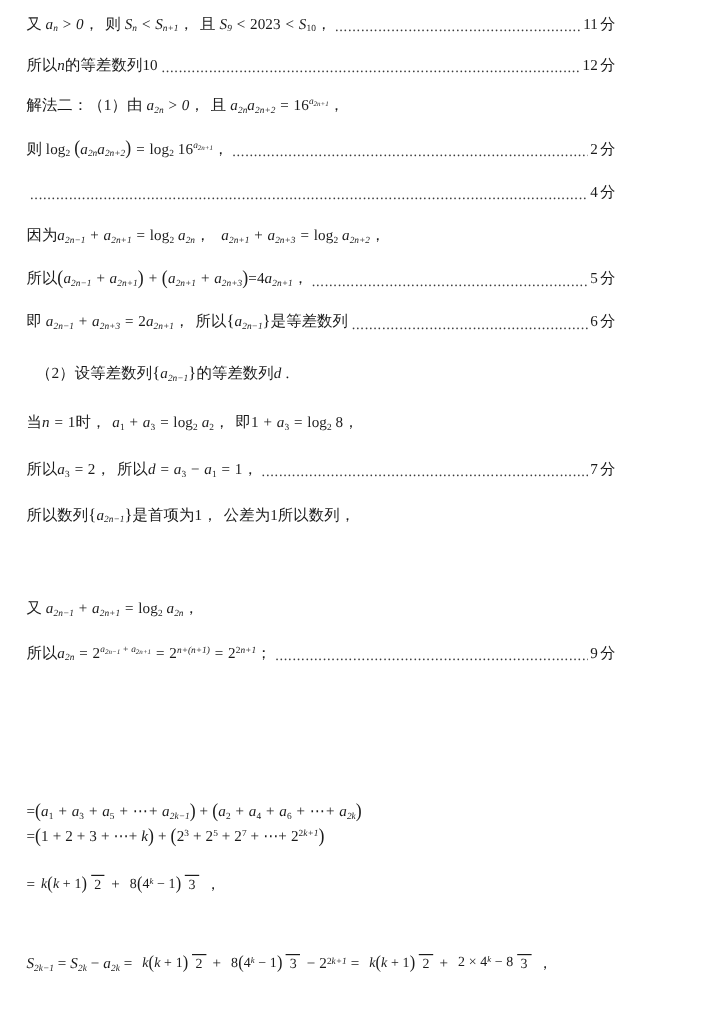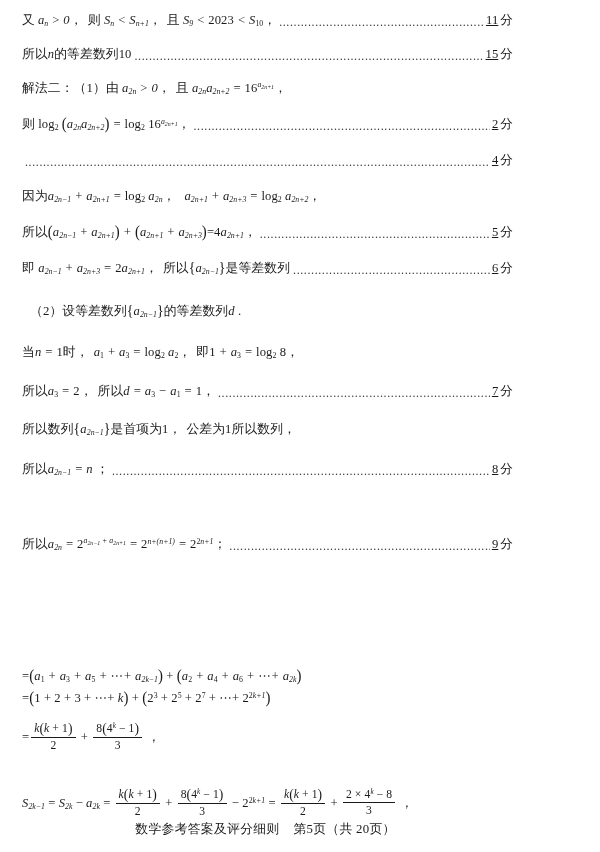--- a/index.html
+++ b/index.html
@@ -75,29 +75,28 @@
     display: block;
     white-space: nowrap;
     line-height: 8px;
   }
   .score {
     flex: 0 0 auto;
     font-size: 12.6px;
     font-family: "Liberation Serif", "DejaVu Serif", serif;
     padding-left: 1px;
   }
-  .score .num { font-style: normal; text-decoration: underline; }
+  .score .num { font-style: normal; }
   .score .fen { margin-left: 2px; }
   .gap { display: inline-block; width: 9px; }
   .gap-s { display: inline-block; width: 5px; }
   .gap-l { display: inline-block; width: 14px; }
   
   .frac {
     display: inline-flex;
-    flex-direction: column;
     align-items: center;
     vertical-align: middle;
     margin: 0 2px;
     position: relative;
     top: -0.15em;
   }
   .frac .num-part {
     display: block;
     padding: 0 3px 1px 3px;
     font-size: 11.6px;
@@ -143,21 +142,21 @@
 
   <div class="line" style="top:6px">
     <span class="cn"><span class="mathtext"><span class="up">又</span>&nbsp;<i>a</i><sub>n</sub>&nbsp;&gt;&nbsp;0</span><span class="up">，</span><span class="gap-s"></span><span class="up">则</span>&nbsp;<span class="mathtext"><i>S</i><sub>n</sub>&nbsp;&lt;&nbsp;<i>S</i><sub>n+1</sub></span><span class="up">，</span><span class="gap-s"></span><span class="up">且</span>&nbsp;<span class="mathtext"><i>S</i><sub>9</sub>&nbsp;&lt;&nbsp;<span class="up">2023</span>&nbsp;&lt;&nbsp;<i>S</i><sub class="up">10</sub></span><span class="up">，</span></span>
     <span class="leader"></span>
     <span class="score"><span class="num">11</span><span class="fen">分</span></span>
   </div>
 
   <div class="line" style="top:40px">
     <span class="cn"><span class="up">所以</span><span class="mathtext"><i>n</i></span><span class="up">的等差数列</span><span class="mathtext up">10</span></span>
     <span class="leader"></span>
-    <span class="score"><span class="num">15</span><span class="fen">分</span></span>
+    <span class="score"><span class="num">12</span><span class="fen">分</span></span>
   </div>
 
   <div class="line" style="top:74px">
     <span class="cn"><span class="up">解法二：（1）由</span>&nbsp;<span class="mathtext"><i>a</i><sub>2n</sub>&nbsp;&gt;&nbsp;0</span><span class="up">，</span><span class="gap-s"></span><span class="up">且</span>&nbsp;<span class="mathtext"><i>a</i><sub>2n</sub><i>a</i><sub>2n+2</sub>&nbsp;=&nbsp;<span class="up">16</span><sup><i>a</i><sub>2n+1</sub></sup></span><span class="up">，</span></span>
   </div>
 
   <div class="line" style="top:110px">
     <span class="cn"><span class="up">则</span>&nbsp;<span class="mathtext"><span class="up">log</span><sub class="up">2</sub>&nbsp;<span class="pbig">(</span><i>a</i><sub>2n</sub><i>a</i><sub>2n+2</sub><span class="pbig">)</span>&nbsp;=&nbsp;<span class="up">log</span><sub class="up">2</sub>&nbsp;<span class="up">16</span><sup><i>a</i><sub>2n+1</sub></sup></span><span class="up">，</span></span>
     <span class="leader"></span>
     <span class="score"><span class="num">2</span><span class="fen">分</span></span>
@@ -195,26 +194,24 @@
   <div class="line" style="top:377px">
     <span class="cn"><span class="up">所以</span><span class="mathtext"><i>a</i><sub class="up">3</sub>&nbsp;=&nbsp;<span class="up">2</span></span><span class="up">，</span><span class="gap-s"></span><span class="up">所以</span><span class="mathtext"><i>d</i>&nbsp;=&nbsp;<i>a</i><sub class="up">3</sub>&nbsp;−&nbsp;<i>a</i><sub class="up">1</sub>&nbsp;=&nbsp;<span class="up">1</span></span><span class="up">，</span></span>
     <span class="leader"></span>
     <span class="score"><span class="num">7</span><span class="fen">分</span></span>
   </div>
 
   <div class="line" style="top:415px">
     <span class="cn"><span class="up">所以数列</span><span class="mathtext"><span class="brace">{</span><i>a</i><sub>2n−1</sub><span class="brace">}</span></span><span class="up">是首项为</span><span class="mathtext up">1</span><span class="up">，</span><span class="gap-s"></span><span class="up">公差为</span><span class="mathtext up">1</span><span class="up">所以数列，</span></span>
   </div>
 
-  <div class="line" style="top:455px">
-    <span class="cn"><span class="up">所以</span><span class="mathtext"><i>a</i><sub>2n−1</sub>&nbsp;=&nbsp;<i>n</i></span>&nbsp;<span class="up">；</span></span>
-    <span class="leader"></span>
-    <span class="score"><span class="num">8</span><span class="fen">分</span></span>
-  </div>
-
+
+  <div class="line" style="top:493px">
+    <span class="cn"><span class="up">又</span>&nbsp;<span class="mathtext"><i>a</i><sub>2n−1</sub>&nbsp;+&nbsp;<i>a</i><sub>2n+1</sub>&nbsp;=&nbsp;<span class="up">log</span><sub class="up">2</sub>&nbsp;<i>a</i><sub>2n</sub></span><span class="up">，</span></span>
+  </div>
 
   <div class="line" style="top:530px">
     <span class="cn"><span class="up">所以</span><span class="mathtext"><i>a</i><sub>2n</sub>&nbsp;=&nbsp;<span class="up">2</span><sup><i>a</i><sub>2n−1</sub>&nbsp;+&nbsp;<i>a</i><sub>2n+1</sub></sup>&nbsp;=&nbsp;<span class="up">2</span><sup><i>n</i>+(<i>n</i>+1)</sup>&nbsp;=&nbsp;<span class="up">2</span><sup><span class="up">2</span><i>n</i>+1</sup></span><span class="up">；</span></span>
     <span class="leader"></span>
     <span class="score"><span class="num">9</span><span class="fen">分</span></span>
   </div>
 
 
 
   <div class="line" style="top:662px">
@@ -244,17 +241,14 @@
           <span class="den-part up">3</span>
         </span>&nbsp;<span class="up">−</span>&nbsp;<span class="up">2</span><sup><span class="up">2</span><i>k</i>+1</sup>&nbsp;<span class="up">=</span>&nbsp;<span class="frac">
           <span class="num-part"><i>k</i><span class="pbig">(</span><i>k</i>&nbsp;<span class="up">+</span>&nbsp;<span class="up">1</span><span class="pbig">)</span></span>
           <span class="den-part up">2</span>
         </span>&nbsp;<span class="up">+</span>&nbsp;<span class="frac">
           <span class="num-part"><span class="up">2&nbsp;×&nbsp;4</span><sup><i>k</i></sup>&nbsp;<span class="up">−&nbsp;8</span></span>
           <span class="den-part up">3</span>
         </span>&nbsp;<span class="up">，</span></span>
   </div>
 
-  <div class="footer">
-    <span>数学参考答案及评分细则</span><span class="gap-l"></span><span class="pg">第5页（共 20页）</span>
-  </div>
 
 </div>
 
 </body></html>

